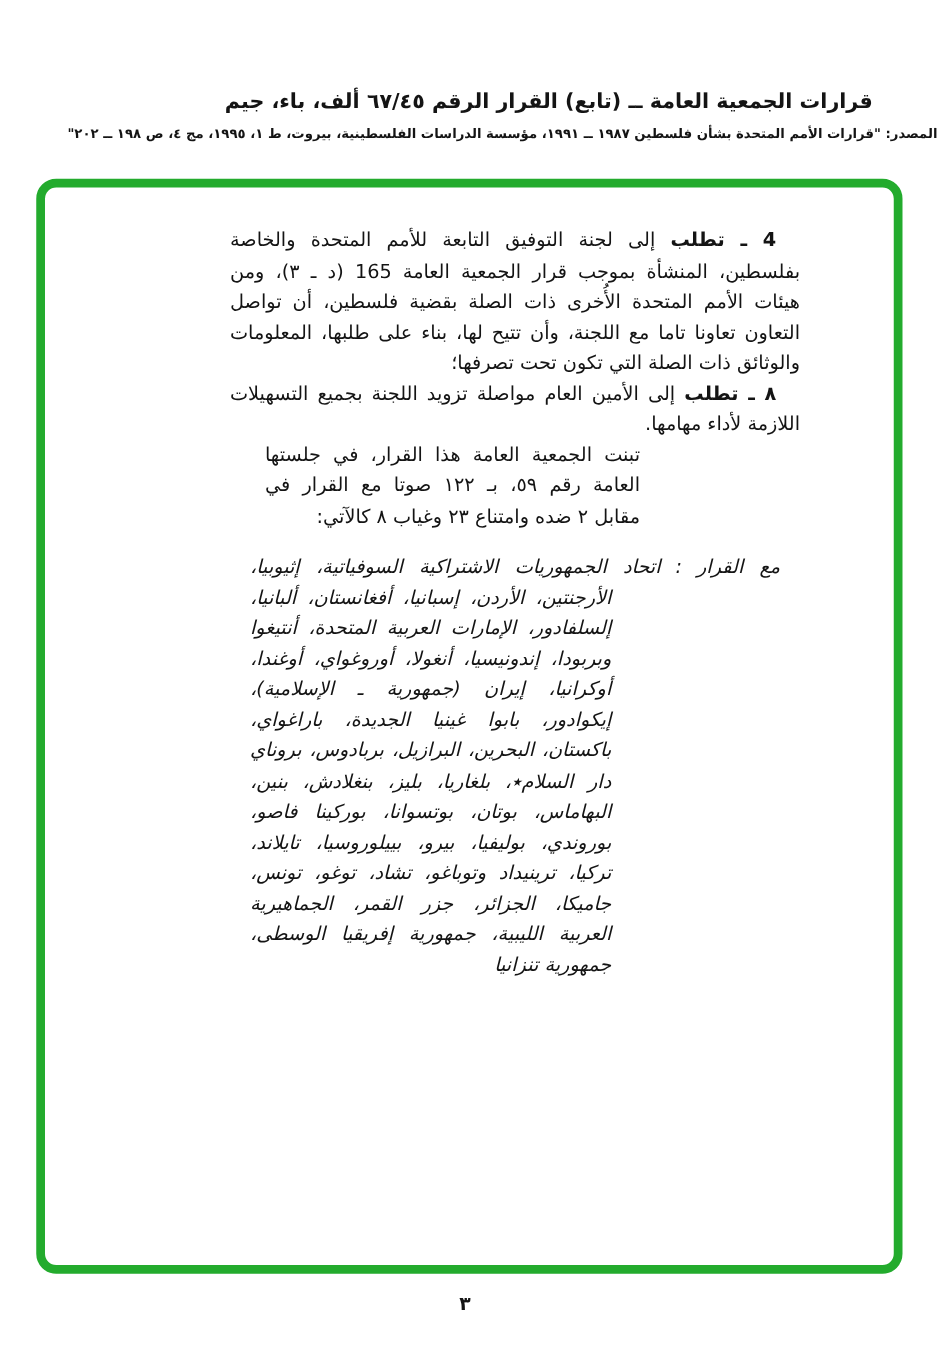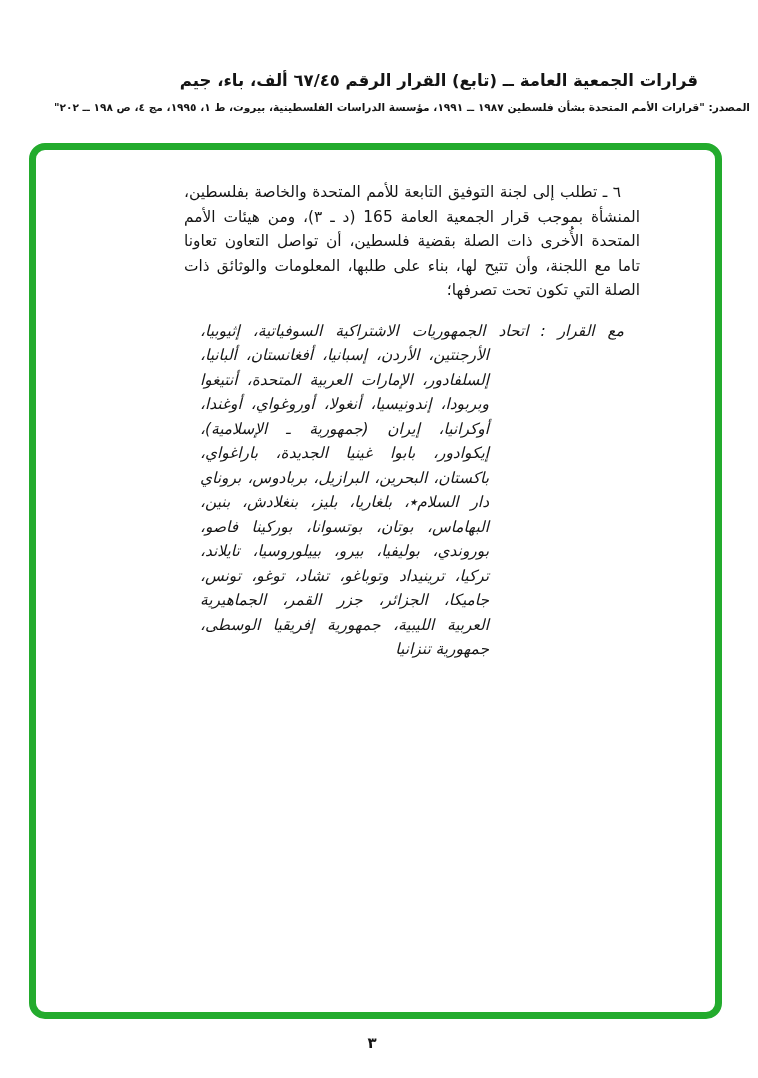--- a/index.html
+++ b/index.html
@@ -57,21 +57,21 @@
     width: 456px;
     font-size: 15.4px;
     line-height: 24.5px;
     text-align: justify;
   }
   .para {
     margin: 0;
     text-indent: 19px;
   }
   .para-num, .para-lead {
-    font-weight: normal;
+    font-weight: bold;
   }
   .adoption {
     margin: 0 128px 0 0;
     width: 300px;
     text-align: justify;
   }
   .vote {
     margin: 16px;
     padding-right: 135px;
     text-indent: -135px;
@@ -94,23 +94,25 @@
 </head>
 <body>
 
 <h1 class="page-title">قرارات الجمعية العامة ــ (تابع) القرار الرقم ٦٧/٤٥ ألف، باء، جيم</h1>
 
 <div class="source-line">المصدر: "قرارات الأمم المتحدة بشأن فلسطين ١٩٨٧ ــ ١٩٩١، مؤسسة الدراسات الفلسطينية، بيروت، ط ١، ١٩٩٥، مج ٤، ص ١٩٨ ــ ٢٠٢"</div>
 
 <div class="green-frame" style="border-color: rgb(35, 171, 45);">
   <div class="frame-content">
 
-    <p class="para"><span class="para-num">٦ ـ </span><span class="para-lead">تطلب</span><span> إلى لجنة التوفيق التابعة للأمم المتحدة والخاصة بفلسطين، المنشأة بموجب قرار الجمعية العامة 165 (د ـ ٣)، ومن هيئات الأمم المتحدة الأُخرى ذات الصلة بقضية فلسطين، أن تواصل التعاون تعاونا تاما مع اللجنة، وأن تتيح لها، بناء على طلبها، المعلومات والوثائق ذات الصلة التي تكون تحت تصرفها؛</span></p>
+    <p class="para"><span class="para-num">4 ـ </span><span class="para-lead">تطلب</span><span> إلى لجنة التوفيق التابعة للأمم المتحدة والخاصة بفلسطين، المنشأة بموجب قرار الجمعية العامة 165 (د ـ ٣)، ومن هيئات الأمم المتحدة الأُخرى ذات الصلة بقضية فلسطين، أن تواصل التعاون تعاونا تاما مع اللجنة، وأن تتيح لها، بناء على طلبها، المعلومات والوثائق ذات الصلة التي تكون تحت تصرفها؛</span></p>
 
 
+    <p class="para"><span class="para-num">٨ ـ </span><span class="para-lead">تطلب</span><span> إلى الأمين العام مواصلة تزويد اللجنة بجميع التسهيلات اللازمة لأداء مهامها.</span></p>
 
+    <p class="adoption">تبنت الجمعية العامة هذا القرار، في جلستها العامة رقم ٥٩، بـ ١٢٢ صوتا مع القرار في مقابل ٢ ضده وامتناع ٢٣ وغياب ٨ كالآتي:</p>
 
     <p class="vote"><span class="vote-label">مع القرار</span><span class="vote-colon">:</span><span>اتحاد الجمهوريات الاشتراكية السوفياتية، إثيوبيا، الأرجنتين، الأردن، إسبانيا، أفغانستان، ألبانيا، إلسلفادور، الإمارات العربية المتحدة، أنتيغوا وبربودا، إندونيسيا، أنغولا، أوروغواي، أوغندا، أوكرانيا، إيران (جمهورية ـ الإسلامية)، إيكوادور، بابوا غينيا الجديدة، باراغواي، باكستان، البحرين، البرازيل، بربادوس، بروناي دار السلام٭، بلغاريا، بليز، بنغلادش، بنين، البهاماس، بوتان، بوتسوانا، بوركينا فاصو، بوروندي، بوليفيا، بيرو، بييلوروسيا، تايلاند، تركيا، ترينيداد وتوباغو، تشاد، توغو، تونس، جاميكا، الجزائر، جزر القمر، الجماهيرية العربية الليبية، جمهورية إفريقيا الوسطى، جمهورية تنزانيا</span></p>
 
   </div>
 </div>
 
 <div class="page-number">٣</div>
 
 </body></html>

